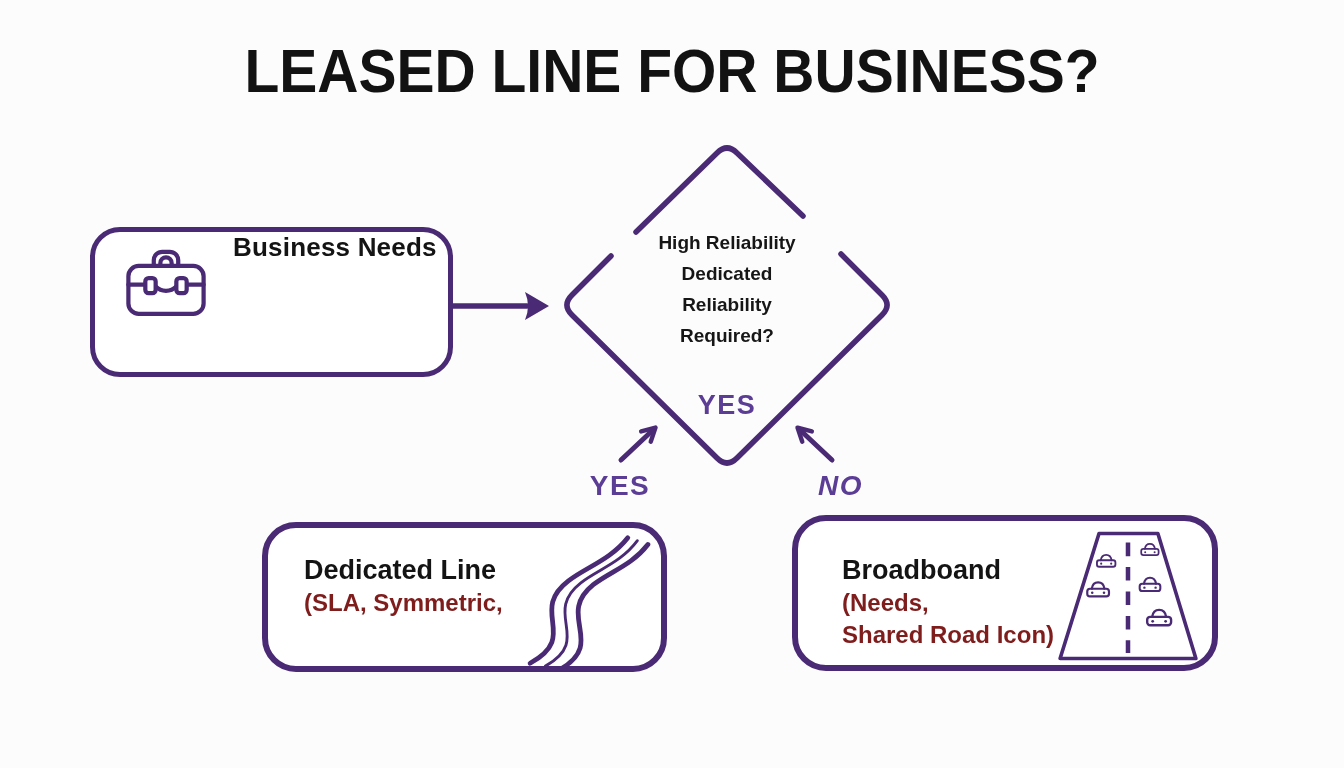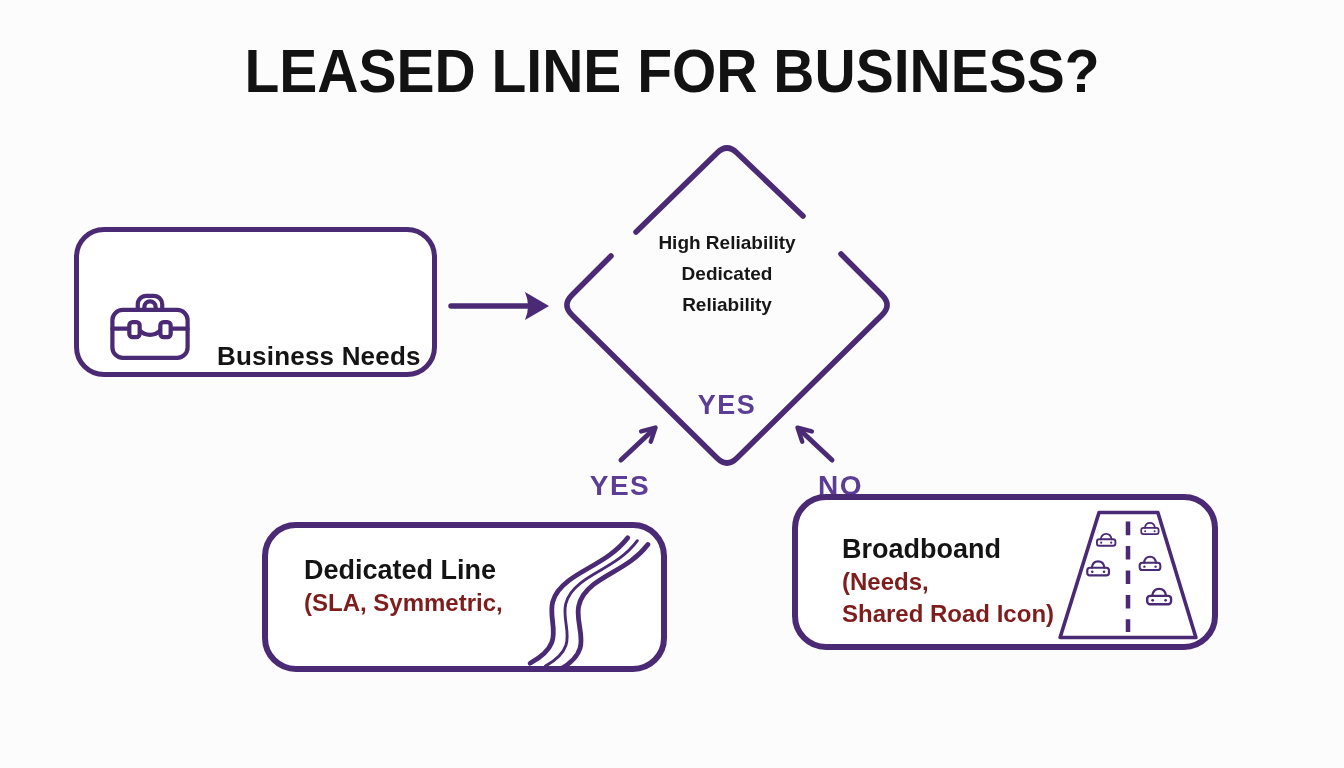--- a/index.html
+++ b/index.html
@@ -25,47 +25,47 @@
     transform:scaleY(1.08);transform-origin:center top;
   }
 
   .connectors{position:absolute;left:0;top:0;width:1344px;height:768px;color:var(--purple);pointer-events:none;}
 
   .box{
     position:absolute;background:#fff;
     border:5px solid var(--purple);
   }
   .business-box{
-    left:74px;top:227px;width:363px;height:150px;
+    left:90px;top:227px;width:363px;height:150px;
     border-radius:30px;
-    display:flex;align-items:flex-end;gap:20px;padding-left:24px;
+    display:flex;align-items:flex-start;gap:20px;padding-left:24px;
   }
   .business-box .node-label{
     font-size:26px;font-weight:800;color:#141414;letter-spacing:.2px;
   }
 
   .decision-text{
     position:absolute;left:577px;top:227px;width:300px;
     text-align:center;font-size:19px;line-height:31px;font-weight:800;color:#161616;
   }
   .decision-yes{
     position:absolute;left:627px;top:390px;width:200px;
     text-align:center;font-size:27px;line-height:30px;font-weight:800;
     color:var(--purple-label);letter-spacing:1.5px;
   }
   .edge-label{
     position:absolute;text-align:center;
     font-size:28px;font-weight:800;color:var(--purple-label);letter-spacing:1.5px;
   }
   .edge-label.yes{left:565px;top:470px;width:110px;}
-  .edge-label.no{left:788px;top:470px;width:105px;}
+  .edge-label.no{left:788px;top:470px;width:105px;font-style:italic;}
 
   .result-box{border-width:6px;border-radius:34px;}
   .dedicated-box{left:262px;top:522px;width:405px;height:150px;}
-  .broadband-box{left:792px;top:494px;width:426px;height:156px;}
+  .broadband-box{left:792px;top:515px;width:426px;height:156px;}
   .result-lines{position:absolute;left:36px;top:26px;}
   .broadband-box .result-lines{left:44px;top:33px;}
   .result-lines .l1{font-size:27px;line-height:33px;font-weight:800;color:#141414;}
   .result-lines .l2{font-size:24px;line-height:32px;font-weight:700;color:#7f1d1d;}
 
   .icon-briefcase{flex:0 0 auto;}
   .icon-road{position:absolute;right:6px;top:5px;}
   .icon-highway{position:absolute;right:8px;top:8px;}
 </style>
 </head>
@@ -109,20 +109,21 @@
         <rect x="61" y="48" width="11" height="16" rx="3.5" fill="#ffffff"></rect>
       </g>
     </svg>
     <div class="node-label">Business Needs</div>
   </div>
 
   <div class="decision-text">
     <div>High Reliability</div>
     <div>Dedicated</div>
     <div>Reliability</div>
+    <div>Required?</div>
   </div>
   <div class="decision-yes">YES</div>
 
   <div class="edge-label yes">YES</div>
   <div class="edge-label no">NO</div>
 
   <div class="box result-box dedicated-box">
     <div class="result-lines">
       <div class="l1">Dedicated Line</div>
       <div class="l2">(SLA, Symmetric,</div>

